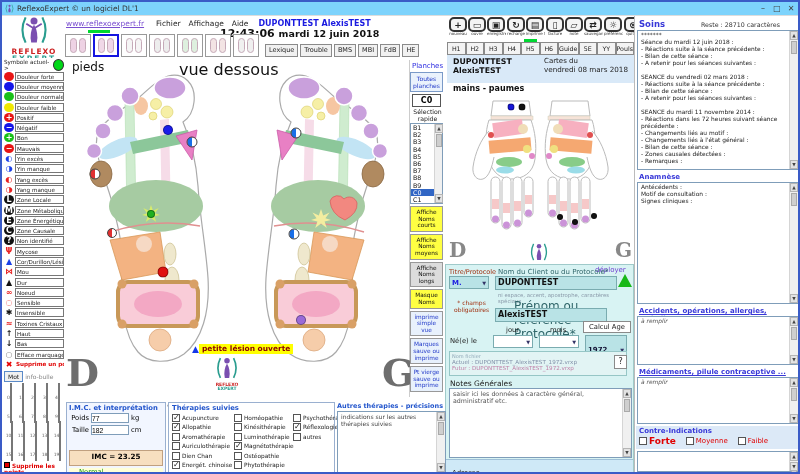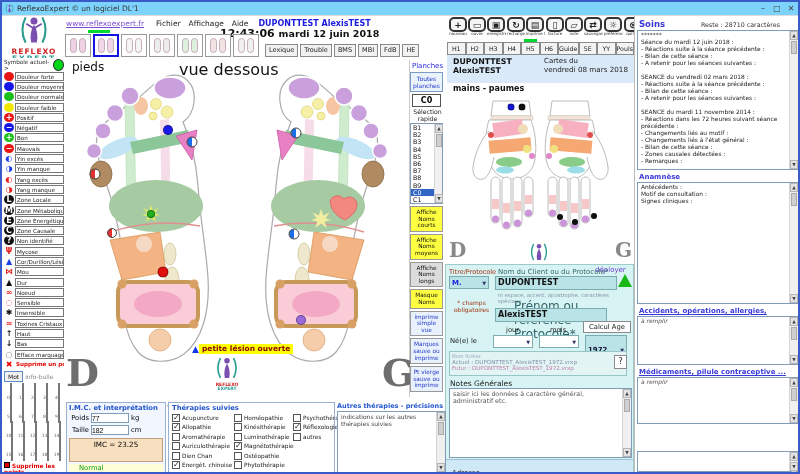--- a/index.html
+++ b/index.html
@@ -811,21 +811,21 @@
   <div style="display:flex;align-items:center;gap:2px;margin-top:1px">
     <span style="font-size:6.8px;width:20px;text-align:right">Poids</span>
     <input style="width: 38px; height: 10px; font-size: 6.8px; border: 1px solid rgb(127, 157, 185);" value="77">
     <span style="font-size:6.8px">kg</span>
   </div>
   <div style="display:flex;align-items:center;gap:2px;margin-top:2px">
     <span style="font-size:6.8px;width:20px;text-align:right">Taille</span>
     <input style="width: 38px; height: 10px; font-size: 6.8px; border: 1px solid rgb(127, 157, 185);" value="182">
     <span style="font-size:6.8px">cm</span>
   </div>
-  <div style="margin-top:3px;background:#f7dfc0;border:1px solid #c0a080;font-size:7.2px;font-weight:normal;text-align:center;height:24px;line-height:11px">IMC = 23.25</div>
+  <div style="margin-top:15px;background:#f7dfc0;border:1px solid #c0a080;font-size:7.2px;font-weight:bold;text-align:center;height:16px;line-height:11px">IMC = 23.25</div>
   <div style="margin-top:2px;background:#ffffd8;font-size:6.8px;color:#119911;padding-left:10px">Normal</div>
   <div style="font-size:5.8px;color:#667799;margin-top:1px">selon l'OMS pour un adulte</div>
 </div>
 
 <div class="abs" style="left:166px;top:400px;width:167px;height:72px;border:1px solid #9ab0d0;background:#fff;padding:1px 3px">
   <div style="font-size:6.8px;color:#2255cc;font-weight:bold">Thérapies suivies</div>
   <div style="display:flex;gap:4px;margin-top:1px">
     <div style="width:58px">
 
         <div class="throw">
@@ -976,20 +976,40 @@
   <span class="rtitle" style="position:absolute;left:4px;top:352px;text-decoration:underline">Médicaments, pilule contraceptive ...</span>
   <div class="tarea" style="left:2px;top:361px;width:162px;height:47px">
     <div class="ta-text" style="font-style:italic;color:#555">à remplir</div>
     <div class="sb">
         <span class="up">▲</span>
         <i></i>
         <span class="dn">▼</span>
       </div>
   </div>
 
+  <div style="position:absolute;left:1px;top:410px;width:164px;height:23px;background:#dce9f7;padding:1px 3px">
+    <div class="rtitle">Contre-Indications</div>
+    <div style="display:flex;gap:10px;margin-top:1px">
+
+        <span style="display:flex;align-items:center;gap:2px">
+          <span class="cb"></span>
+          <span style="font-size:7px;color:#e00000" class="strongci">Forte</span>
+        </span>
+
+        <span style="display:flex;align-items:center;gap:2px">
+          <span class="cb"></span>
+          <span style="font-size:7px;color:#e00000">Moyenne</span>
+        </span>
+
+        <span style="display:flex;align-items:center;gap:2px">
+          <span class="cb"></span>
+          <span style="font-size:7px;color:#e00000">Faible</span>
+        </span>
+      </div>
+  </div>
   <div class="tarea" style="left:2px;top:435px;width:162px;height:21px">
     <div class="ta-text"></div>
     <div class="sb">
         <span class="up">▲</span>
         <i></i>
         <span class="dn">▼</span>
       </div>
   </div>
 </div>
 

